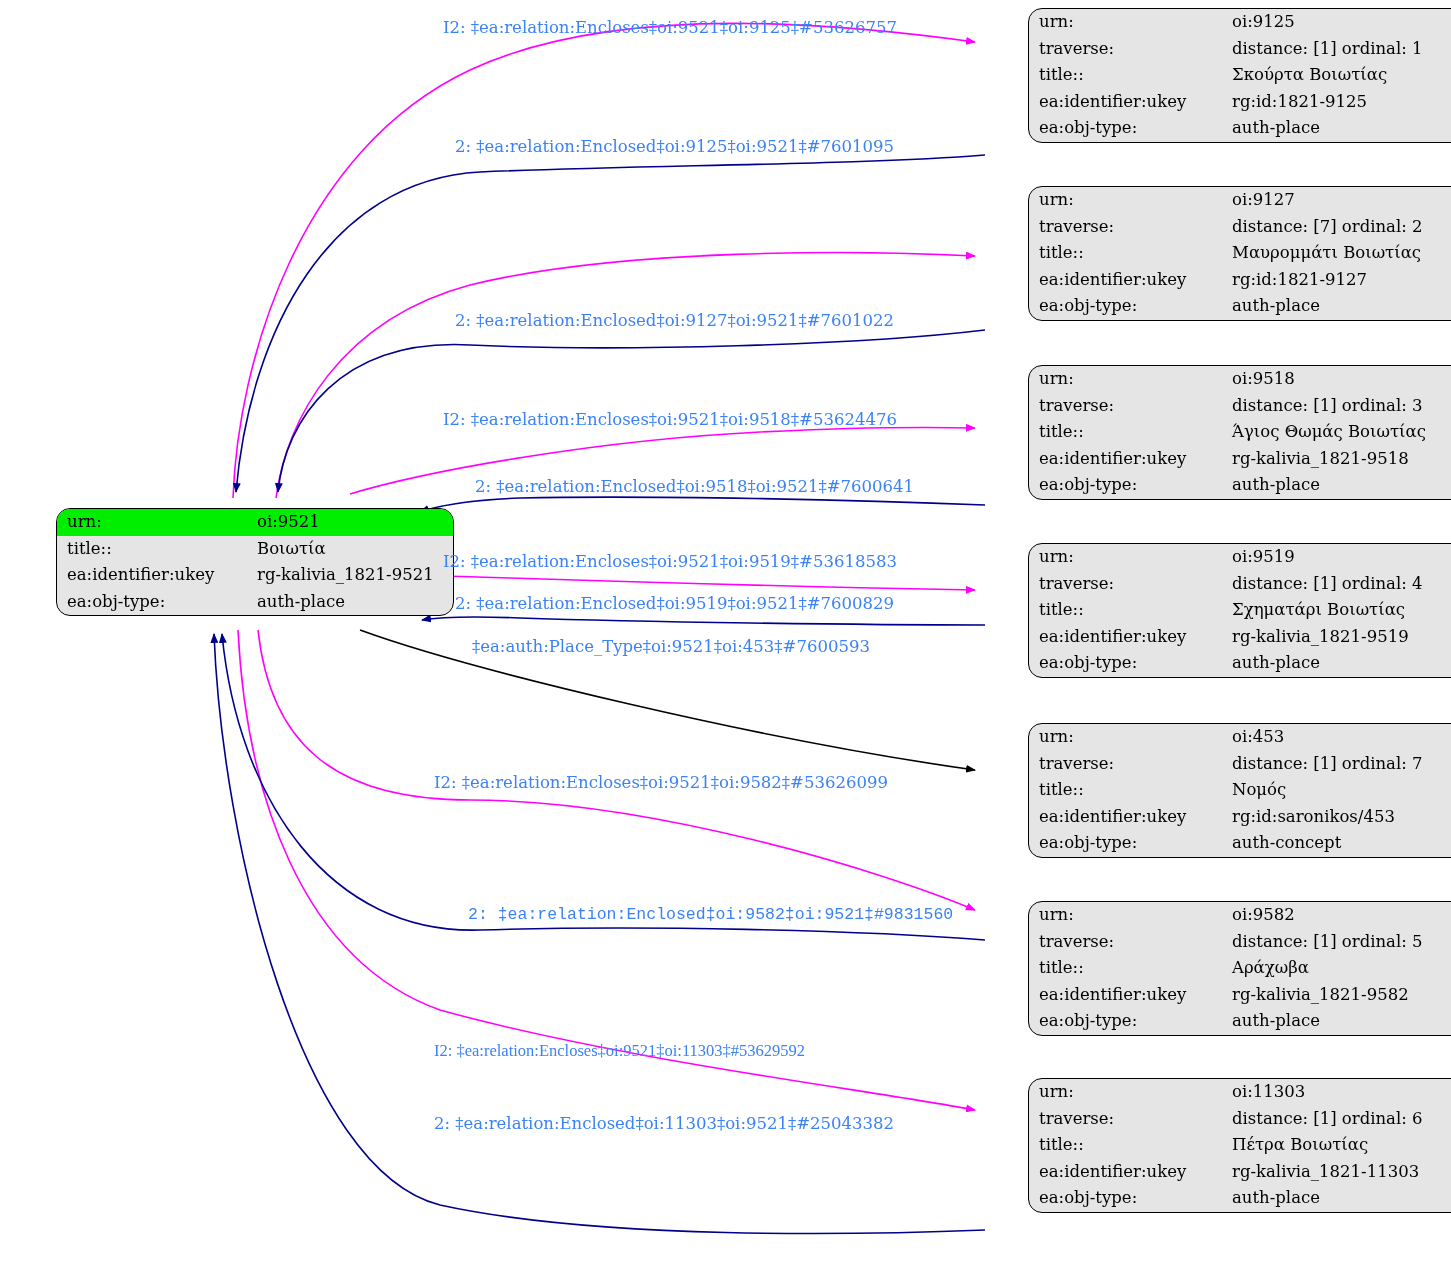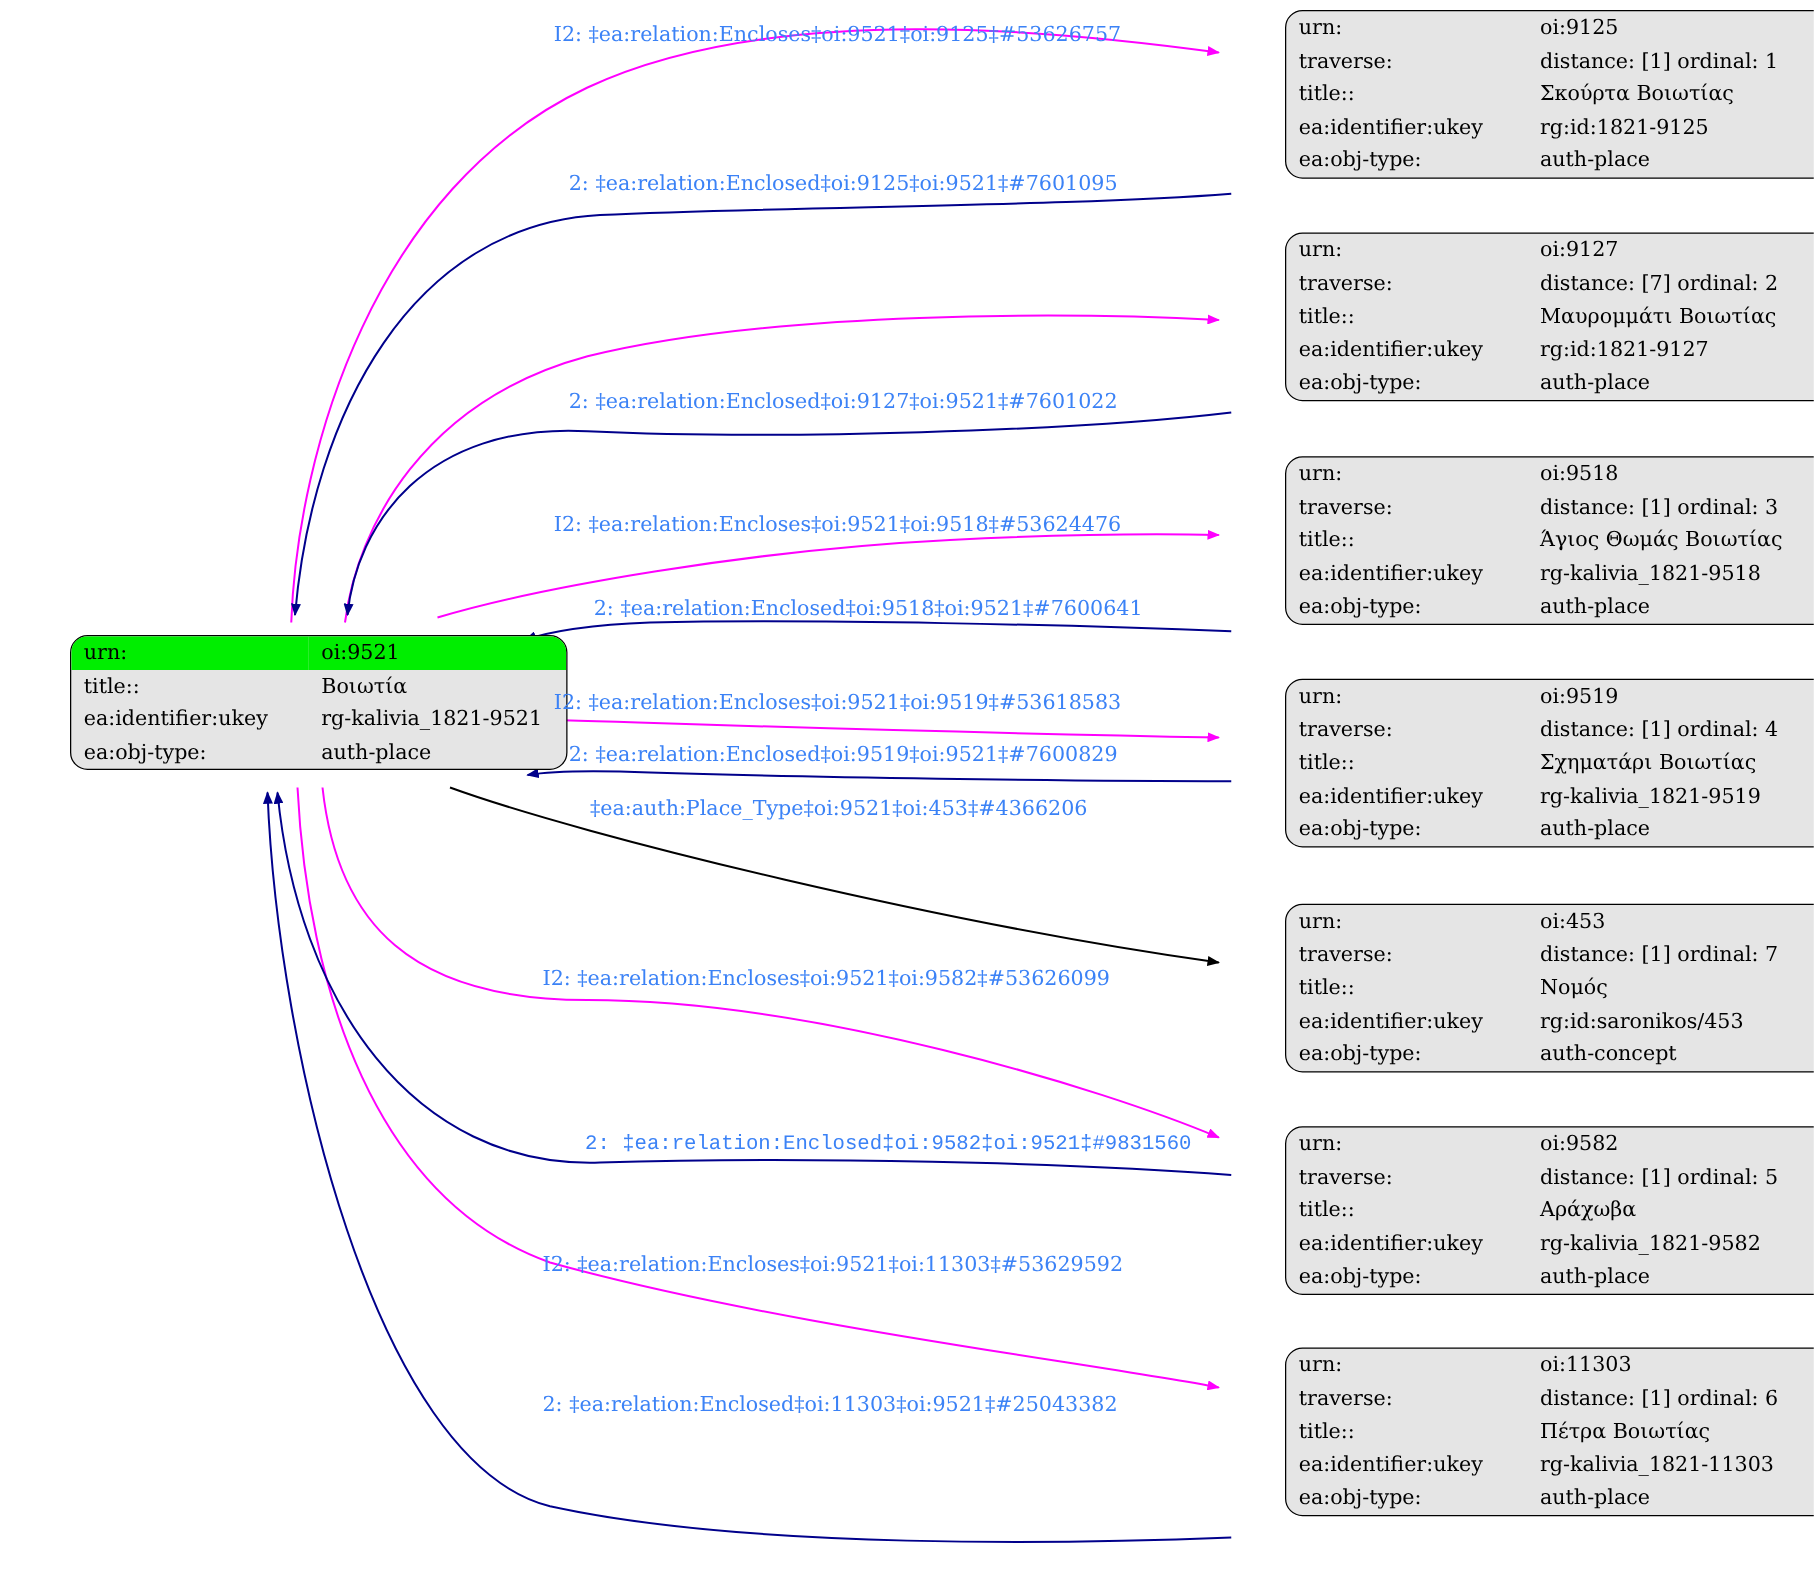--- a/index.html
+++ b/index.html
@@ -314,21 +314,21 @@
       </table>
   </div>
 
   <div class="edge-label" style="left:443px; top:18px;">I2: ‡ea:relation:Encloses‡oi:9521‡oi:9125‡#53626757</div>
   <div class="edge-label" style="left:455px; top:137px;">2: ‡ea:relation:Enclosed‡oi:9125‡oi:9521‡#7601095</div>
   <div class="edge-label" style="left:455px; top:311px;">2: ‡ea:relation:Enclosed‡oi:9127‡oi:9521‡#7601022</div>
   <div class="edge-label" style="left:443px; top:410px;">I2: ‡ea:relation:Encloses‡oi:9521‡oi:9518‡#53624476</div>
   <div class="edge-label" style="left:475px; top:477px;">2: ‡ea:relation:Enclosed‡oi:9518‡oi:9521‡#7600641</div>
   <div class="edge-label" style="left:443px; top:552px;">I2: ‡ea:relation:Encloses‡oi:9521‡oi:9519‡#53618583</div>
   <div class="edge-label" style="left:455px; top:594px;">2: ‡ea:relation:Enclosed‡oi:9519‡oi:9521‡#7600829</div>
-  <div class="edge-label" style="left:472px; top:637px;">‡ea:auth:Place_Type‡oi:9521‡oi:453‡#4366206</div>
+  <div class="edge-label" style="left:472px; top:637px;">‡ea:auth:Place_Type‡oi:9521‡oi:453‡#7600593</div>
   <div class="edge-label" style="left:434px; top:773px;text-align:center;">I2: ‡ea:relation:Encloses‡oi:9521‡oi:9582‡#53626099</div>
   <div class="edge-label" style="left:468px; top:905px;font-family:Liberation Mono, monospace;">2: ‡ea:relation:Enclosed‡oi:9582‡oi:9521‡#9831560</div>
-  <div class="edge-label" style="left:434px; top:1002px;">I2: ‡ea:relation:Encloses‡oi:9521‡oi:11303‡#53629592</div>
+  <div class="edge-label" style="left:434px; top:1041px;font-family:Liberation Serif, serif;">I2: ‡ea:relation:Encloses‡oi:9521‡oi:11303‡#53629592</div>
   <div class="edge-label" style="left:434px; top:1114px;">2: ‡ea:relation:Enclosed‡oi:11303‡oi:9521‡#25043382</div>
 
   <div class="footer" style="left:600px; top:1271px;">root: 9521 nodes count: 8</div>
 
 </div>
 
 </body></html>

